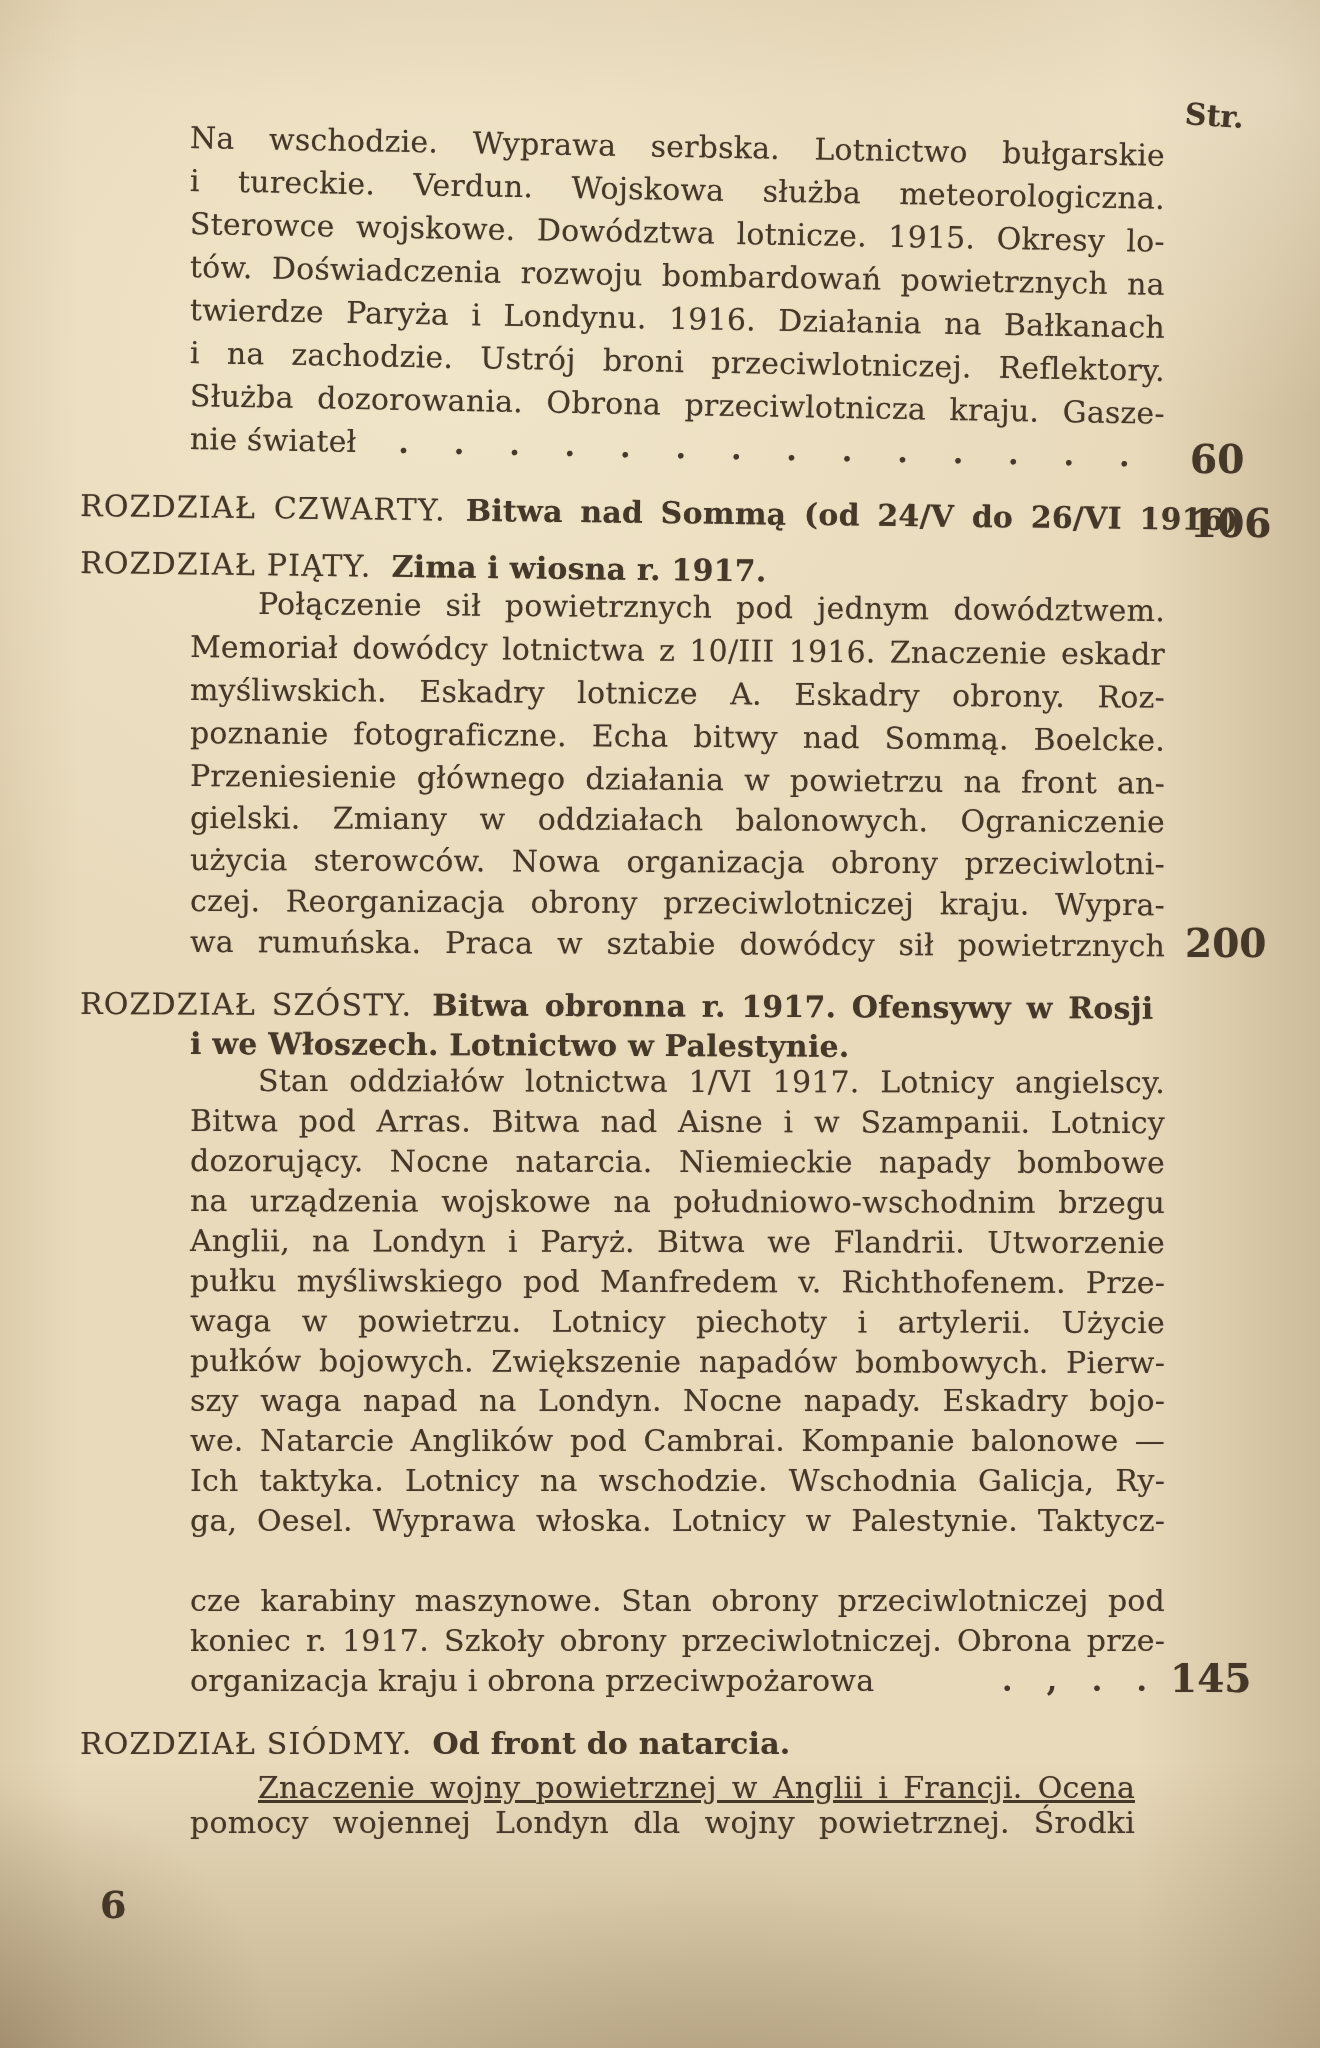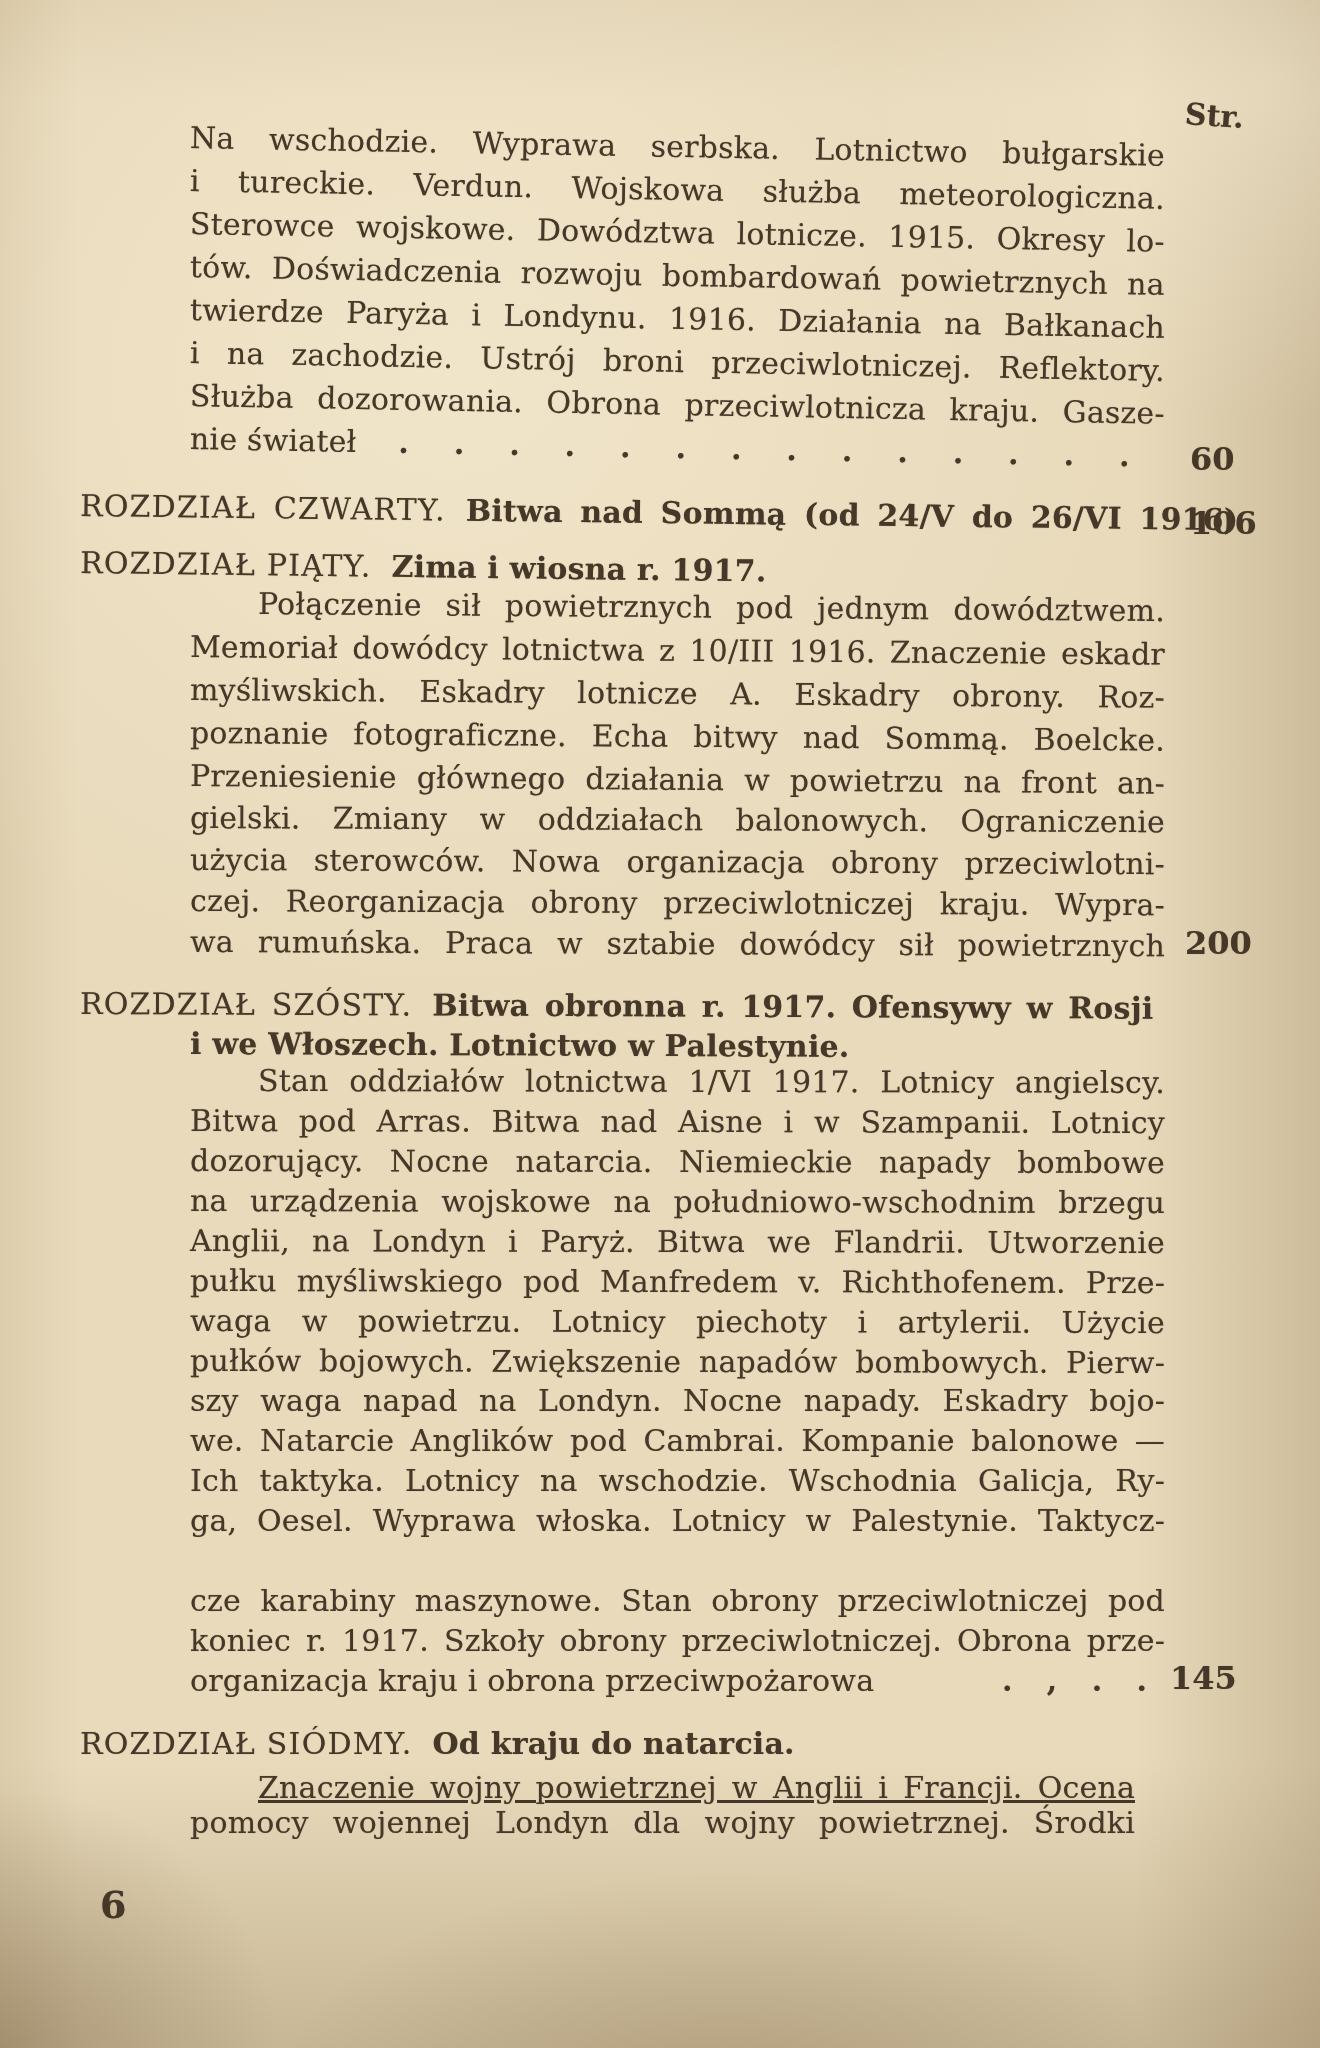--- a/index.html
+++ b/index.html
@@ -32,21 +32,21 @@
   .h{left:80px;width:1085px;text-align:left;text-align-last:left;}
   .noj{text-align:left;text-align-last:left;}
   .row{display:flex;align-items:baseline;text-align:left;text-align-last:left;}
   .lbl{letter-spacing:1.2px;margin-right:20px;}
   .b{font-weight:bold;}
   .s1{word-spacing:7px;}
   .s2{word-spacing:5px;}
   .leader{flex:1;overflow:hidden;white-space:nowrap;letter-spacing:45px;padding-left:42px;font-weight:bold;}
   .leader2{letter-spacing:12px;padding-left:30px;font-weight:bold;margin-left:auto;margin-right:6px;}
   .pageref{
-    position:absolute;font-size:32px;line-height:36px;font-weight:bold;
+    position:absolute;font-size:39px;line-height:36px;font-weight:bold;
     text-shadow:0 0 1px rgba(70,55,35,0.45);
   }
   .strlabel{position:absolute;left:1185px;top:98px;font-size:30px;font-weight:bold;transform:rotate(4deg);text-shadow:0 0 1px rgba(70,55,35,0.45);}
   .folio{position:absolute;left:100px;top:1882px;font-size:38px;font-weight:bold;text-shadow:0 0 1px rgba(70,55,35,0.5);}
   .ra{transform:rotate(1.05deg);}
   .rb{transform:rotate(0.7deg);}
   .rc{transform:rotate(0.45deg);}
   .rd{transform:rotate(0.25deg);}
   .re{transform:rotate(0.12deg);}
   .w2{width:945px;}
@@ -109,19 +109,19 @@
   <div class="ln" style="top:1503px">ga, Oesel. Wyprawa włoska. Lotnicy w Palestynie. Taktycz-</div>
   <div class="ln" style="top:1583px">cze karabiny maszynowe. Stan obrony przeciwlotniczej pod</div>
   <div class="ln" style="top:1623px">koniec r. 1917. Szkoły obrony przeciwlotniczej. Obrona prze-</div>
   <div class="ln row" style="top:1663px">
     <span>organizacja kraju i obrona przeciwpożarowa</span>
     <span class="leader2">. , . .</span>
   </div>
   <div class="pageref" style="top:1660px;left:1170px">145</div>
 
   <div class="ln h" style="top:1726px">
-    <span class="lbl">ROZDZIAŁ SIÓDMY.</span><span class="b">Od kraju do natarcia.</span>
+    <span class="lbl">ROZDZIAŁ SIÓDMY.</span><span class="b">Od front do natarcia.</span>
   </div>
   <div class="ln ind w2i" style="top:1770px">Znaczenie wojny powietrznej w Anglii i Francji. Ocena</div>
   <div class="ln w2" style="top:1805px">pomocy wojennej Londyn dla wojny powietrznej. Środki</div>
 
   <div class="folio">6</div>
 </div>
 
 </body></html>

